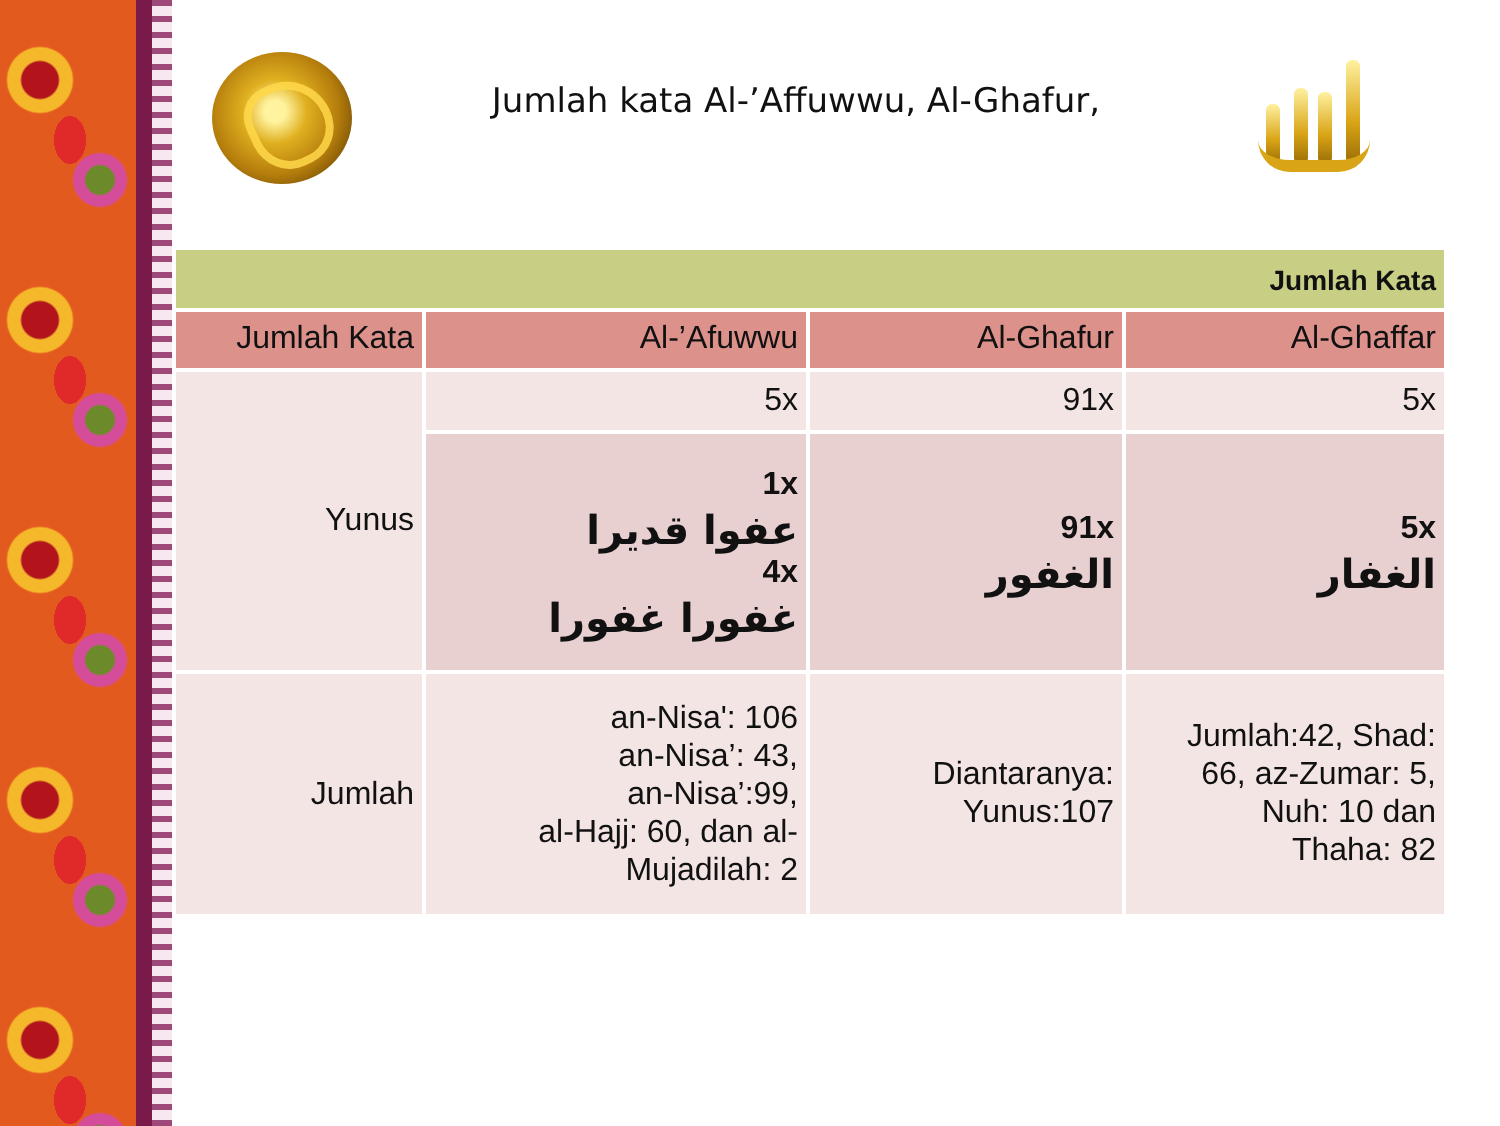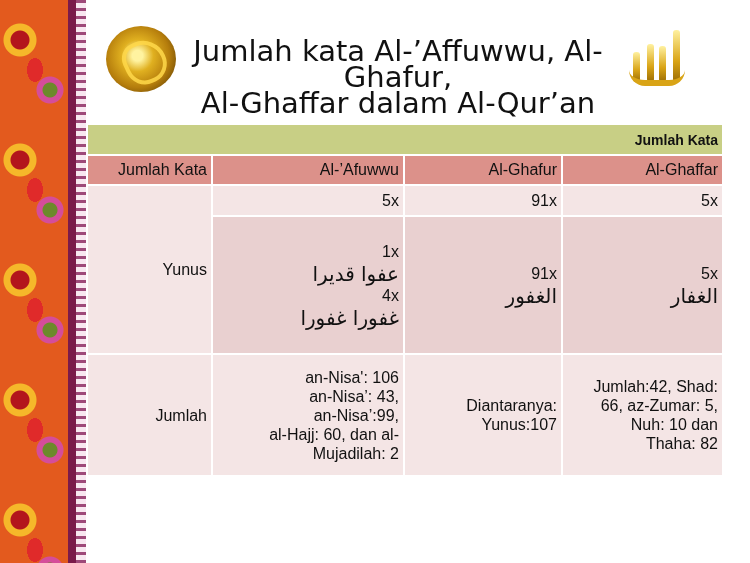--- a/index.html
+++ b/index.html
@@ -50,21 +50,21 @@
     .emblem-right .bar {
       position: absolute; bottom: 6px; width: 7px; background: linear-gradient(#fff1a0, #d9a416 60%, #9b6d05);
       border-radius: 3px;
     }
     .emblem-right .base {
       position: absolute; left: 4px; bottom: 2px; width: 56px; height: 10px;
       border-bottom: 6px solid #d9a416; border-radius: 0 0 30px 30px;
     }
     .page-title {
       position: absolute; left: 78px; top: 16px; width: 440px;
-      text-align: center; font-size: 29px; line-height: 26px; color: #111;
+      text-align: center; font-size: 17px; line-height: 26px; color: #111;
       font-family: "DejaVu Sans", sans-serif;
     }
     
     .table-wrap {
       position: absolute; left: 88px; top: 125px; width: 632px;
     }
     table {
       border-collapse: separate; border-spacing: 2px 2px;
       width: 636px; margin-left: -2px; margin-top: -2px;
       table-layout: fixed;
@@ -73,37 +73,36 @@
     td, th { text-align: right; vertical-align: middle; padding: 0 4px; font-weight: normal; }
     .row-title td {
       background: #c8cf85; height: 29px; font-size: 14px; font-weight: bold;
     }
     .row-header th {
       background: #dc918a; height: 28px; font-size: 16px;
     }
     .row-count td { height: 29px; }
     .cell-light { background: #f4e5e5; }
     .cell-mid { background: #e9d0d0; }
-    .row-arabic td { height: 136px; line-height: 22px; }
+    .row-arabic td { height: 118px; line-height: 22px; font-weight: bold; }
     .row-dalil td { height: 120px; line-height: 19px; }
     .arabic { direction: rtl; font-family: "DejaVu Sans", sans-serif; font-size: 20px; }
     .line { display: block; }
   </style>
 </head>
 <body>
 
 <div class="border-pattern"></div>
 <div class="border-stripe"></div>
 <div class="border-teeth"></div>
 
 <div class="title-area">
   <div class="emblem-left"></div>
   <div class="page-title">
     <span class="line">Jumlah kata Al-’Affuwwu, Al-Ghafur,</span>
-    <span class="line">Al-Ghaffar dalam Al-Qur’an</span>
   </div>
   <div class="emblem-right">
     <div class="bar" style="left:8px;height:30px;"></div>
     <div class="bar" style="left:22px;height:38px;"></div>
     <div class="bar" style="left:34px;height:36px;"></div>
     <div class="bar" style="left:48px;height:52px;"></div>
     <div class="base"></div>
   </div>
 </div>
 

